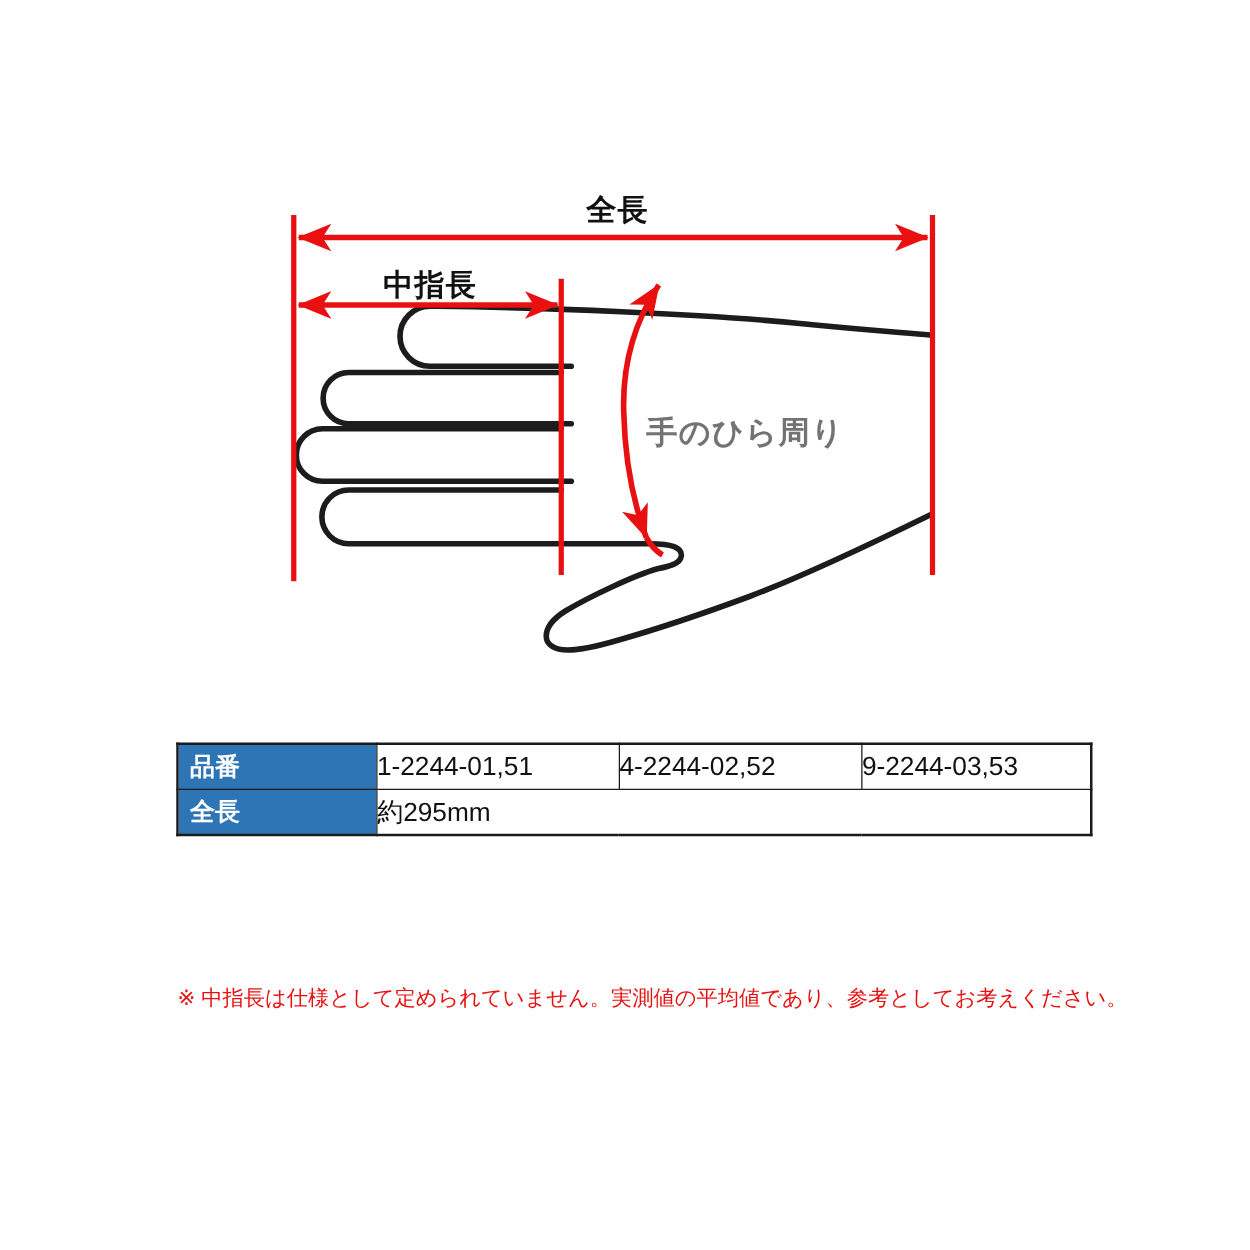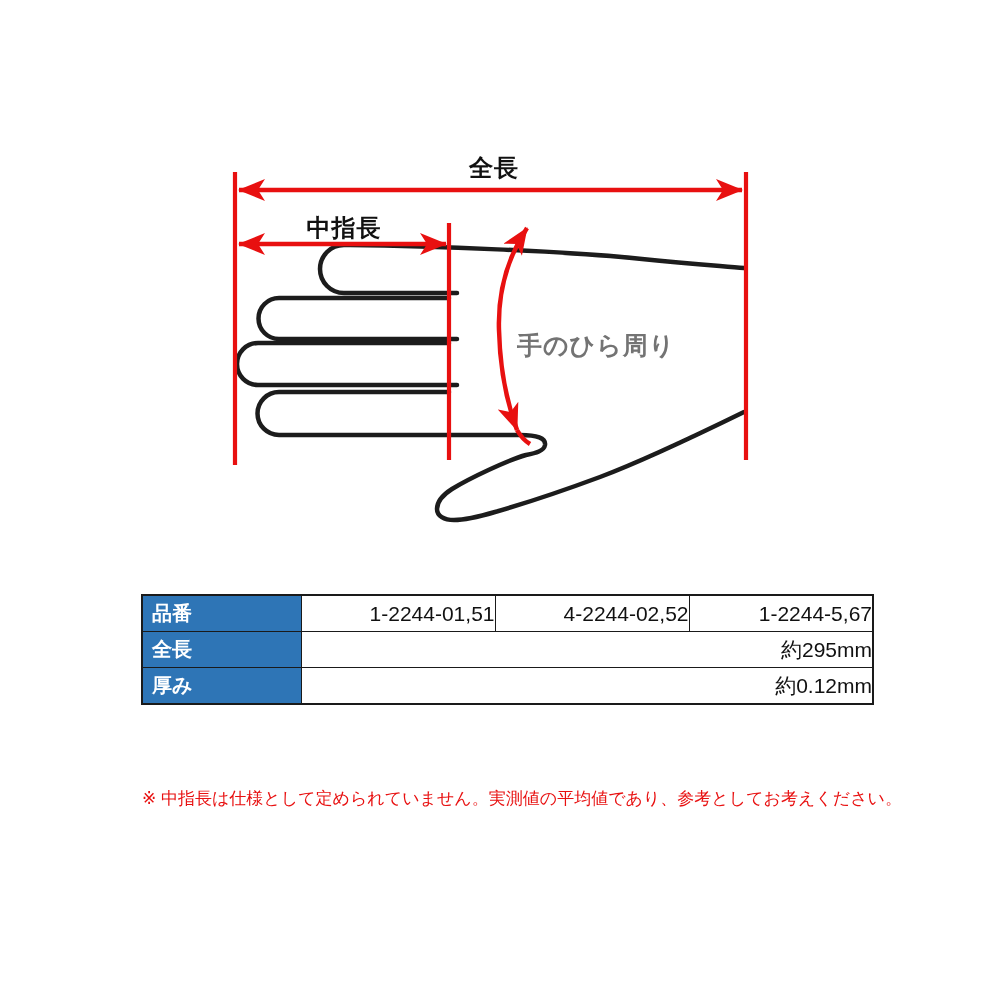--- a/index.html
+++ b/index.html
@@ -26,21 +26,21 @@
   }
   table.spec td{
     border:1.5px solid #1a1a1a;height:35px;padding:0;
     vertical-align:middle;overflow:hidden;
   }
   table.spec td.hdr{
     background:var(--hdr-bg,#2e75b6);color:#ffffff;font-weight:bold;
     font-size:20px;padding-left:9px;text-align:left;
   }
   table.spec td.val{
-    background:#ffffff;color:#111;font-size:21px;text-align:right;
+    background:#ffffff;color:#111;font-size:21px;text-align:left;
   }
   .footnote{
     position:absolute;left:142px;top:787px;width:760px;
     color:var(--red,#e81010);font-size:17px;white-space:nowrap;
   }
 </style>
 </head>
 <body style="--red: #e81010; --hdr-bg: #2e75b6;">
 
 <div class="stage">
@@ -88,27 +88,23 @@
       <col style="width:159px">
         <col style="width:194px">
       <col style="width:194px">
         <col style="width:184px">
     </colgroup>
     <tbody>
         <tr>
           <td class="hdr">品番</td>
           <td class="val">1-2244-01,51</td>
           <td class="val">4-2244-02,52</td>
-          <td class="val">1-2244-5,67</td>
+          <td class="val">9-2244-03,53</td>
         </tr>
         <tr>
           <td class="hdr">全長</td>
           <td class="val" colspan="3">約295mm</td>
-        </tr>
-        <tr>
-          <td class="hdr">厚み</td>
-          <td class="val" colspan="3">約0.12mm</td>
         </tr>
       </tbody>
   </table>
 
   <div class="footnote">※ 中指長は仕様として定められていません。実測値の平均値であり、参考としてお考えください。</div>
 </div>
 
 </body></html>

